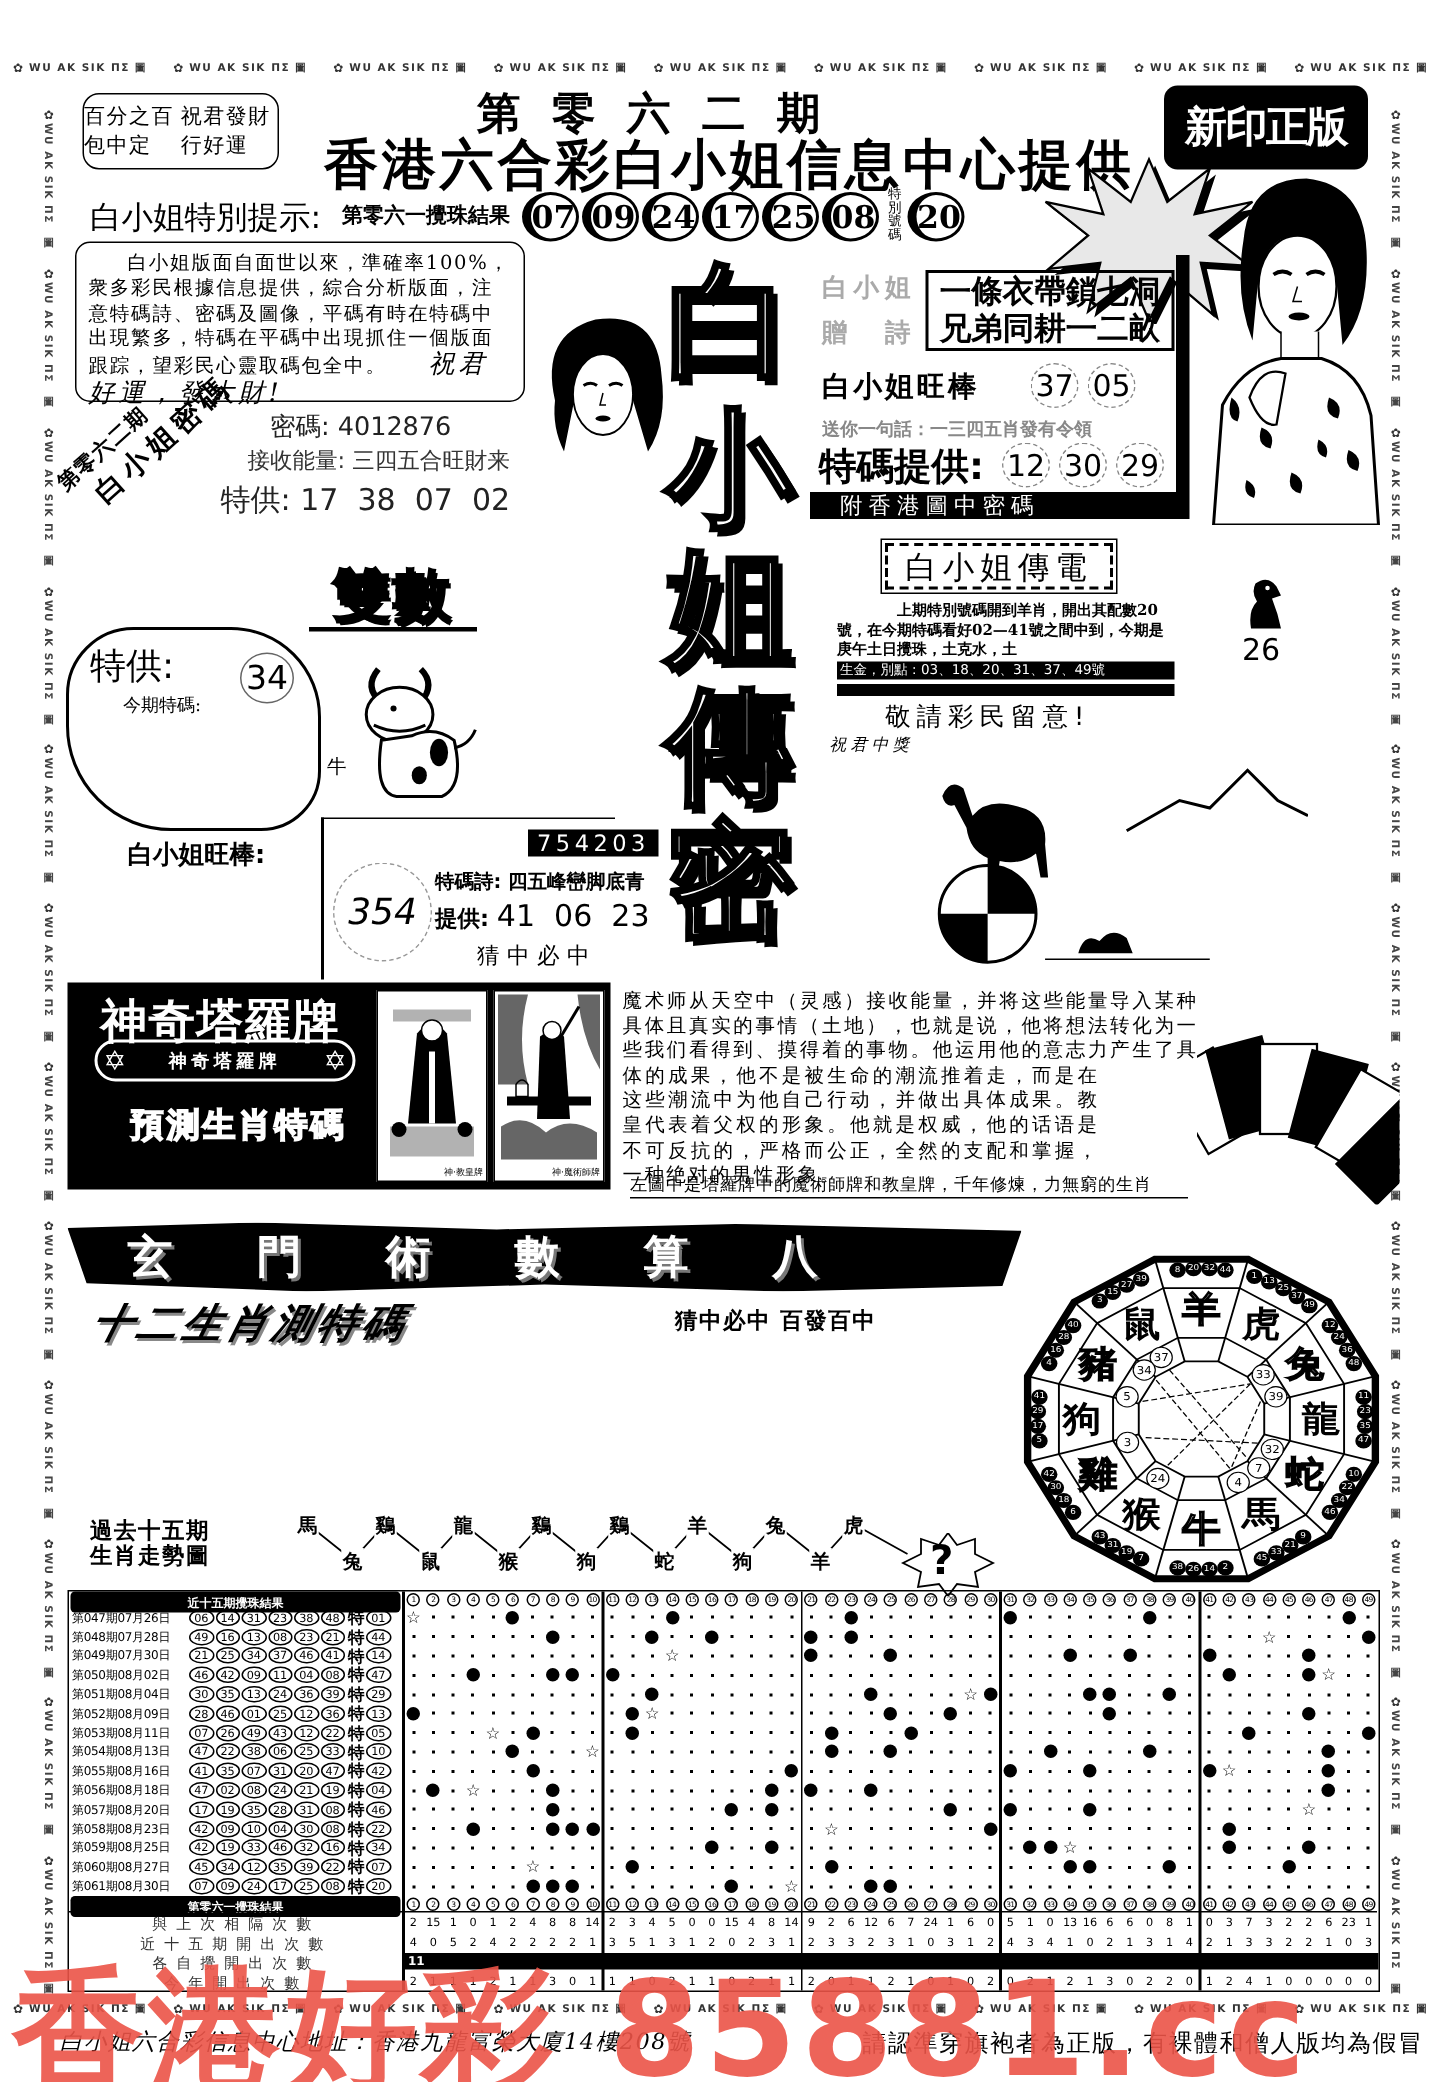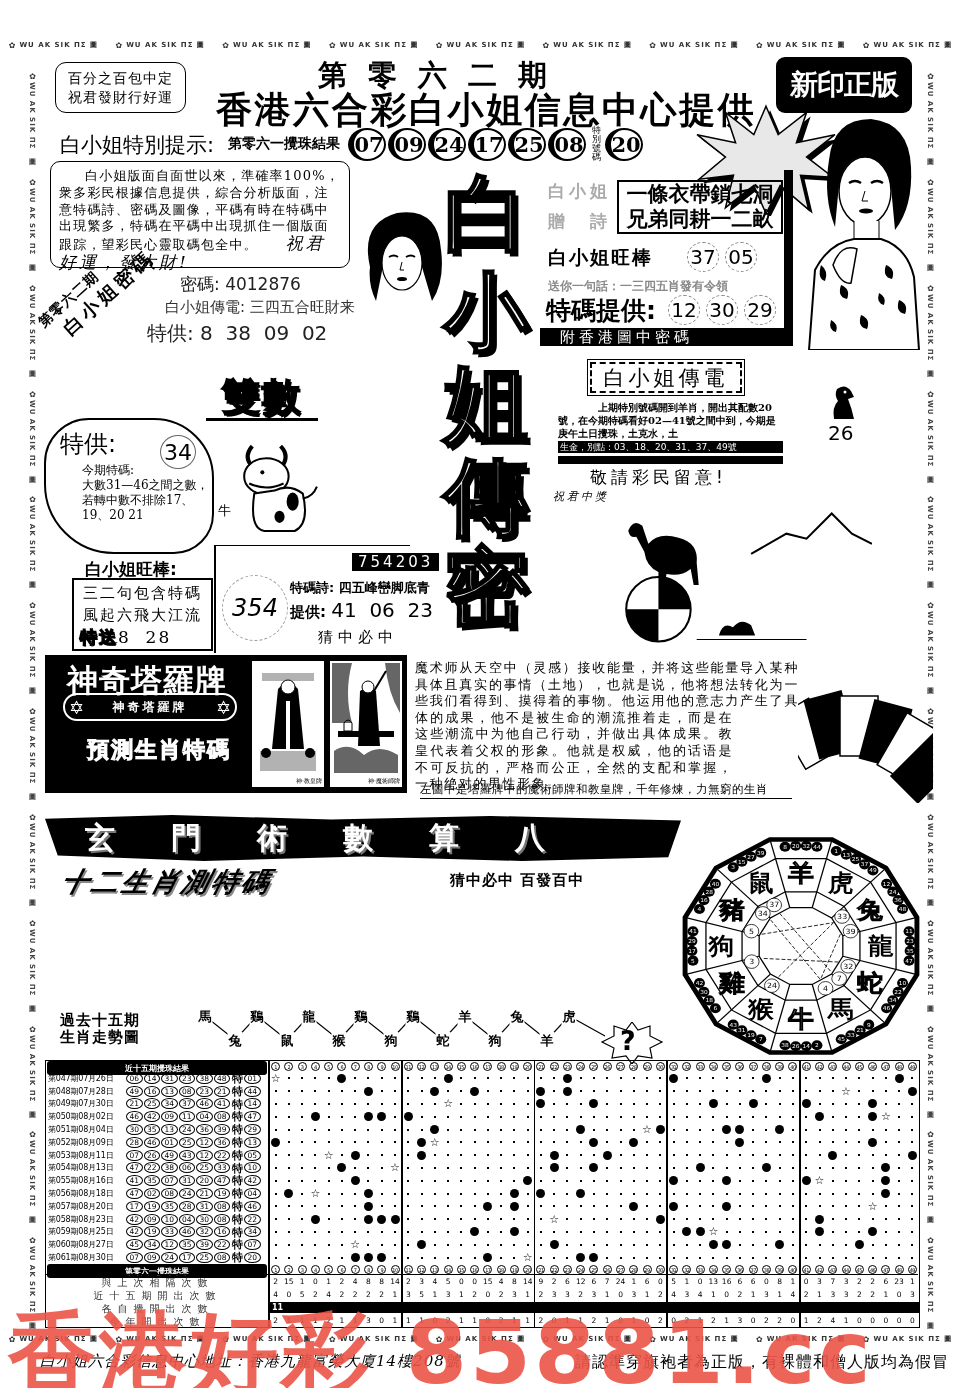--- a/index.html
+++ b/index.html
@@ -9,21 +9,21 @@
 .abs{position:absolute}
 .serif{font-family:"DejaVu Serif",serif}
 .nowrap{white-space:nowrap}
 
 .strip-h{position:absolute;left:0;width:961px;height:10px;display:flex;justify-content:space-around;align-items:center;overflow:hidden;white-space:nowrap}
 .strip-h .st{font-size:7px;font-weight:bold;letter-spacing:1px;color:#333;display:flex;gap:3px;align-items:center}
 .strip-v{position:absolute;top:60px;width:12px;height:1270px;display:flex;flex-direction:column;justify-content:space-around;align-items:center;overflow:hidden}
 .strip-v .st{writing-mode:vertical-rl;font-size:7px;font-weight:bold;letter-spacing:1px;color:#444;white-space:nowrap}
 .logo{font-size:8px;color:#333}
 
-.slogan{left:55px;top:62px;width:131px;height:51px;border:1.5px solid #000;border-radius:11px;display:flex;flex-direction:column;justify-content:center;align-items:center;font-size:14px;letter-spacing:1px;line-height:19px}
+.slogan{left:55px;top:62px;width:131px;height:51px;border:1.5px solid #000;border-radius:11px;display:flex;flex-direction:row;justify-content:center;align-items:center;font-size:14px;letter-spacing:1px;line-height:19px}
 .issue{left:318px;top:56px;font-size:29px;font-weight:bold;letter-spacing:21px}
 .maintitle{left:216px;top:86px;font-size:36px;font-weight:bold;letter-spacing:2.6px}
 .badge{left:776px;top:57px;width:136px;height:56px;background:#000;border-radius:9px;color:#fff;font-size:28px;font-weight:bold;display:flex;align-items:center;justify-content:center;letter-spacing:-1px}
 .tip{left:60px;top:131px;font-size:21px;letter-spacing:0}
 .lastres{left:228px;top:135px;font-size:14px;font-weight:bold}
 #ball-row{left:348px;top:126px;display:flex;align-items:center}
 .hball{width:38px;height:33px;border:2px solid #000;border-left:6px solid #000;border-radius:50%;display:flex;align-items:center;justify-content:center;font-size:21px;font-weight:bold;margin-right:2px;font-family:"DejaVu Serif",serif}
 .splabel{width:11px;font-size:9px;line-height:9px;margin:0 3px;text-align:center}
 
 .intro{left:50px;top:161px;width:300px;height:107px;border:1.5px solid #000;border-radius:10px;padding:6px 8px;font-size:13px;line-height:16.8px;letter-spacing:1.2px;text-indent:2em}
@@ -248,24 +248,24 @@
   </svg>
 
   <div class="abs diag nowrap">
     <div>第零六二期</div>
     <div class="d2">白小姐密碼</div>
   </div>
   <div class="abs code-line nowrap" style="left:180px;top:273px;font-size:17px">
     <span>密碼: </span><span>4012876</span>
   </div>
   <div class="abs code-line nowrap" style="left:165px;top:298px;font-size:15px;color:#333">
-    <span>白小姐傳電: </span><span>三四五合旺財来</span>
+    <span>接收能量: </span><span>三四五合旺財来</span>
   </div>
   <div class="abs code-line nowrap" style="left:147px;top:320px;font-size:20px">
-    <span>特供: </span><span style="white-space:pre">8  38  09  02</span>
+    <span>特供: </span><span style="white-space:pre">17  38  07  02</span>
   </div>
 
   <div class="abs vt serif" style="top:172px">白</div>
   <div class="abs vt serif" style="top:270px">小</div>
   <div class="abs vt serif" style="top:362px">姐</div>
   <div class="abs vt serif" style="top:455px">傳</div>
   <div class="abs vt serif" style="top:545px">密</div>
 
   <div class="abs gift">
     <div class="abs faded nowrap" style="left:8px;top:10px">白小姐</div>
@@ -307,42 +307,34 @@
     <path d="M118 126 q4 -14 14 -8 q8 -10 18 -2 l4 10z" fill="#000"></path>
     <line x1="96" y1="130" x2="205" y2="130" stroke="#000"></line>
   </svg>
 
   <div class="abs bigtab serif" style="left:206px;width:112px;border-bottom:3px solid #000">雙數</div>
   <div class="abs bubble"></div>
   <div class="abs nowrap" style="left:60px;top:428px;font-size:24px">特供:</div>
   <div class="abs circ34">34</div>
   <div class="abs serif" style="left:82px;top:463px;width:128px;font-size:12px;line-height:15px">
     <div>今期特碼:</div>
-    <div>大數31—46之間之數，若轉中數不排除17、19、20 21</div>
   </div>
   <svg class="abs" style="left:234px;top:438px" width="86" height="96" viewBox="0 0 85 95">
     <path d="M18 8 Q8 20 20 30 M46 8 Q56 18 46 30" stroke="#000" stroke-width="4" fill="none"></path>
     <ellipse cx="32" cy="38" rx="22" ry="18" fill="#fff" stroke="#000" stroke-width="2"></ellipse>
     <circle cx="28" cy="34" r="2" fill="#000"></circle>
     <path d="M15 45 q17 8 34 0" stroke="#000" fill="none" stroke-width="2"></path>
     <path d="M20 55 Q15 90 30 92 L60 92 Q75 85 68 55 Q55 45 40 52Z" fill="#fff" stroke="#000" stroke-width="2"></path>
     <ellipse cx="58" cy="63" rx="6" ry="9" fill="#000"></ellipse>
     <ellipse cx="45" cy="78" rx="5" ry="6" fill="#000"></ellipse>
     <path d="M68 60 q10 -2 14 -12" stroke="#000" fill="none" stroke-width="2"></path>
   </svg>
   <div class="abs" style="left:218px;top:502px;font-size:13px">牛</div>
 
   <div class="abs nowrap" style="left:85px;top:558px;font-size:17px;font-weight:bold">白小姐旺棒:</div>
-  <div class="abs pbox serif">
-    <div>三二句包含特碼</div>
-    <div>風起六飛大江流</div>
-    <div style="text-align:left;padding-left:6px;font-size:17px">
-      <span class="tesong">特送</span><span style="white-space:pre">8  28</span>
-    </div>
-  </div>
 
   <div class="abs" style="left:214px;top:545px;width:196px;height:108px;border-left:2px solid #000;border-top:1px solid #000"></div>
   <div class="abs blackbar nowrap" style="left:352px;top:553px;font-size:15px;letter-spacing:3px;padding:0 6px">754203</div>
   <div class="abs" style="left:222px;top:575px;width:66px;height:66px;border:1px dashed #999;border-radius:50%;display:flex;align-items:center;justify-content:center;font-size:24px;font-style:italic">354</div>
   <div class="abs nowrap" style="left:290px;top:579px;font-size:13px;font-weight:bold">
     <span>特碼詩: </span><span>四五峰巒脚底青</span>
   </div>
   <div class="abs nowrap" style="left:290px;top:598px">
     <span style="font-size:15px;font-weight:bold">提供: </span><span style="font-size:20px;white-space:pre">41  06  23</span>
   </div>

